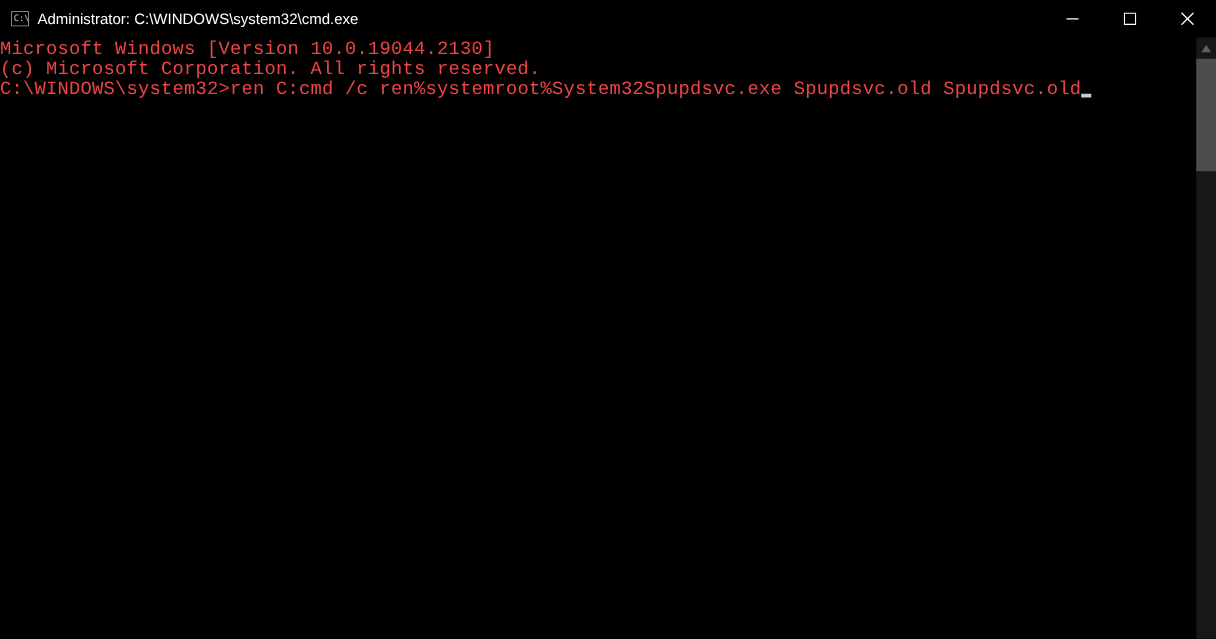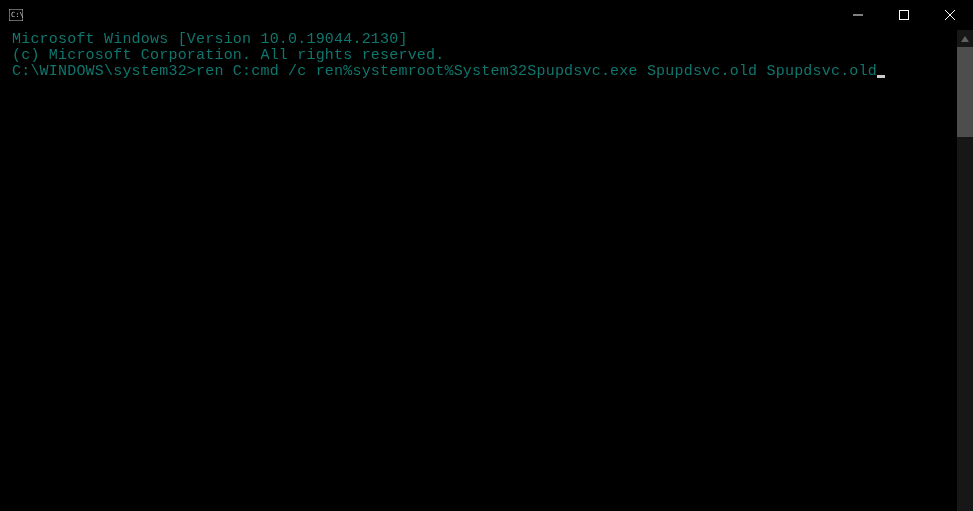--- a/index.html
+++ b/index.html
@@ -54,24 +54,24 @@
       justify-content: center;
       color: #fff;
       cursor: pointer;
     }
     .win-btn svg {
       width: 10px;
       height: 10px;
     }
     .terminal-body {
       background: #000;
-      color: #0f766e;
+      color: #ef4444;
       font-size: 15px;
       line-height: 1.05;
-      padding: 2px 0 0 12px;
+      padding: 2px 0 0 0;
       height: calc(100% - 30px);
       white-space: pre;
       font-family: Consolas, 'Courier New', monospace;
       position: relative;
       letter-spacing: 0.2px;
     }
     .terminal-line {
       display: block;
     }
     .cursor {
@@ -121,20 +121,21 @@
 <body>
 
 <div class="title-bar">
   <div class="title-left">
     <span class="app-icon">
       <svg viewBox="0 0 14 12">
         <rect x="0" y="0" width="14" height="12" fill="none" stroke="#ccc" stroke-width="1"></rect>
         <text x="2" y="8" font-size="7" fill="#ccc" font-family="monospace">C:\</text>
       </svg>
     </span>
+    <span>Administrator: C:\WINDOWS\system32\cmd.exe</span>
   </div>
   <div class="window-controls">
     <div class="win-btn">
       <svg viewBox="0 0 10 10">
           <line x1="0" y1="5" x2="10" y2="5" stroke="#fff" stroke-width="1"></line>
         </svg>
     </div>
     <div class="win-btn">
       <svg viewBox="0 0 10 10">
           <rect x="0.5" y="0.5" width="9" height="9" fill="none" stroke="#fff" stroke-width="1"></rect>

